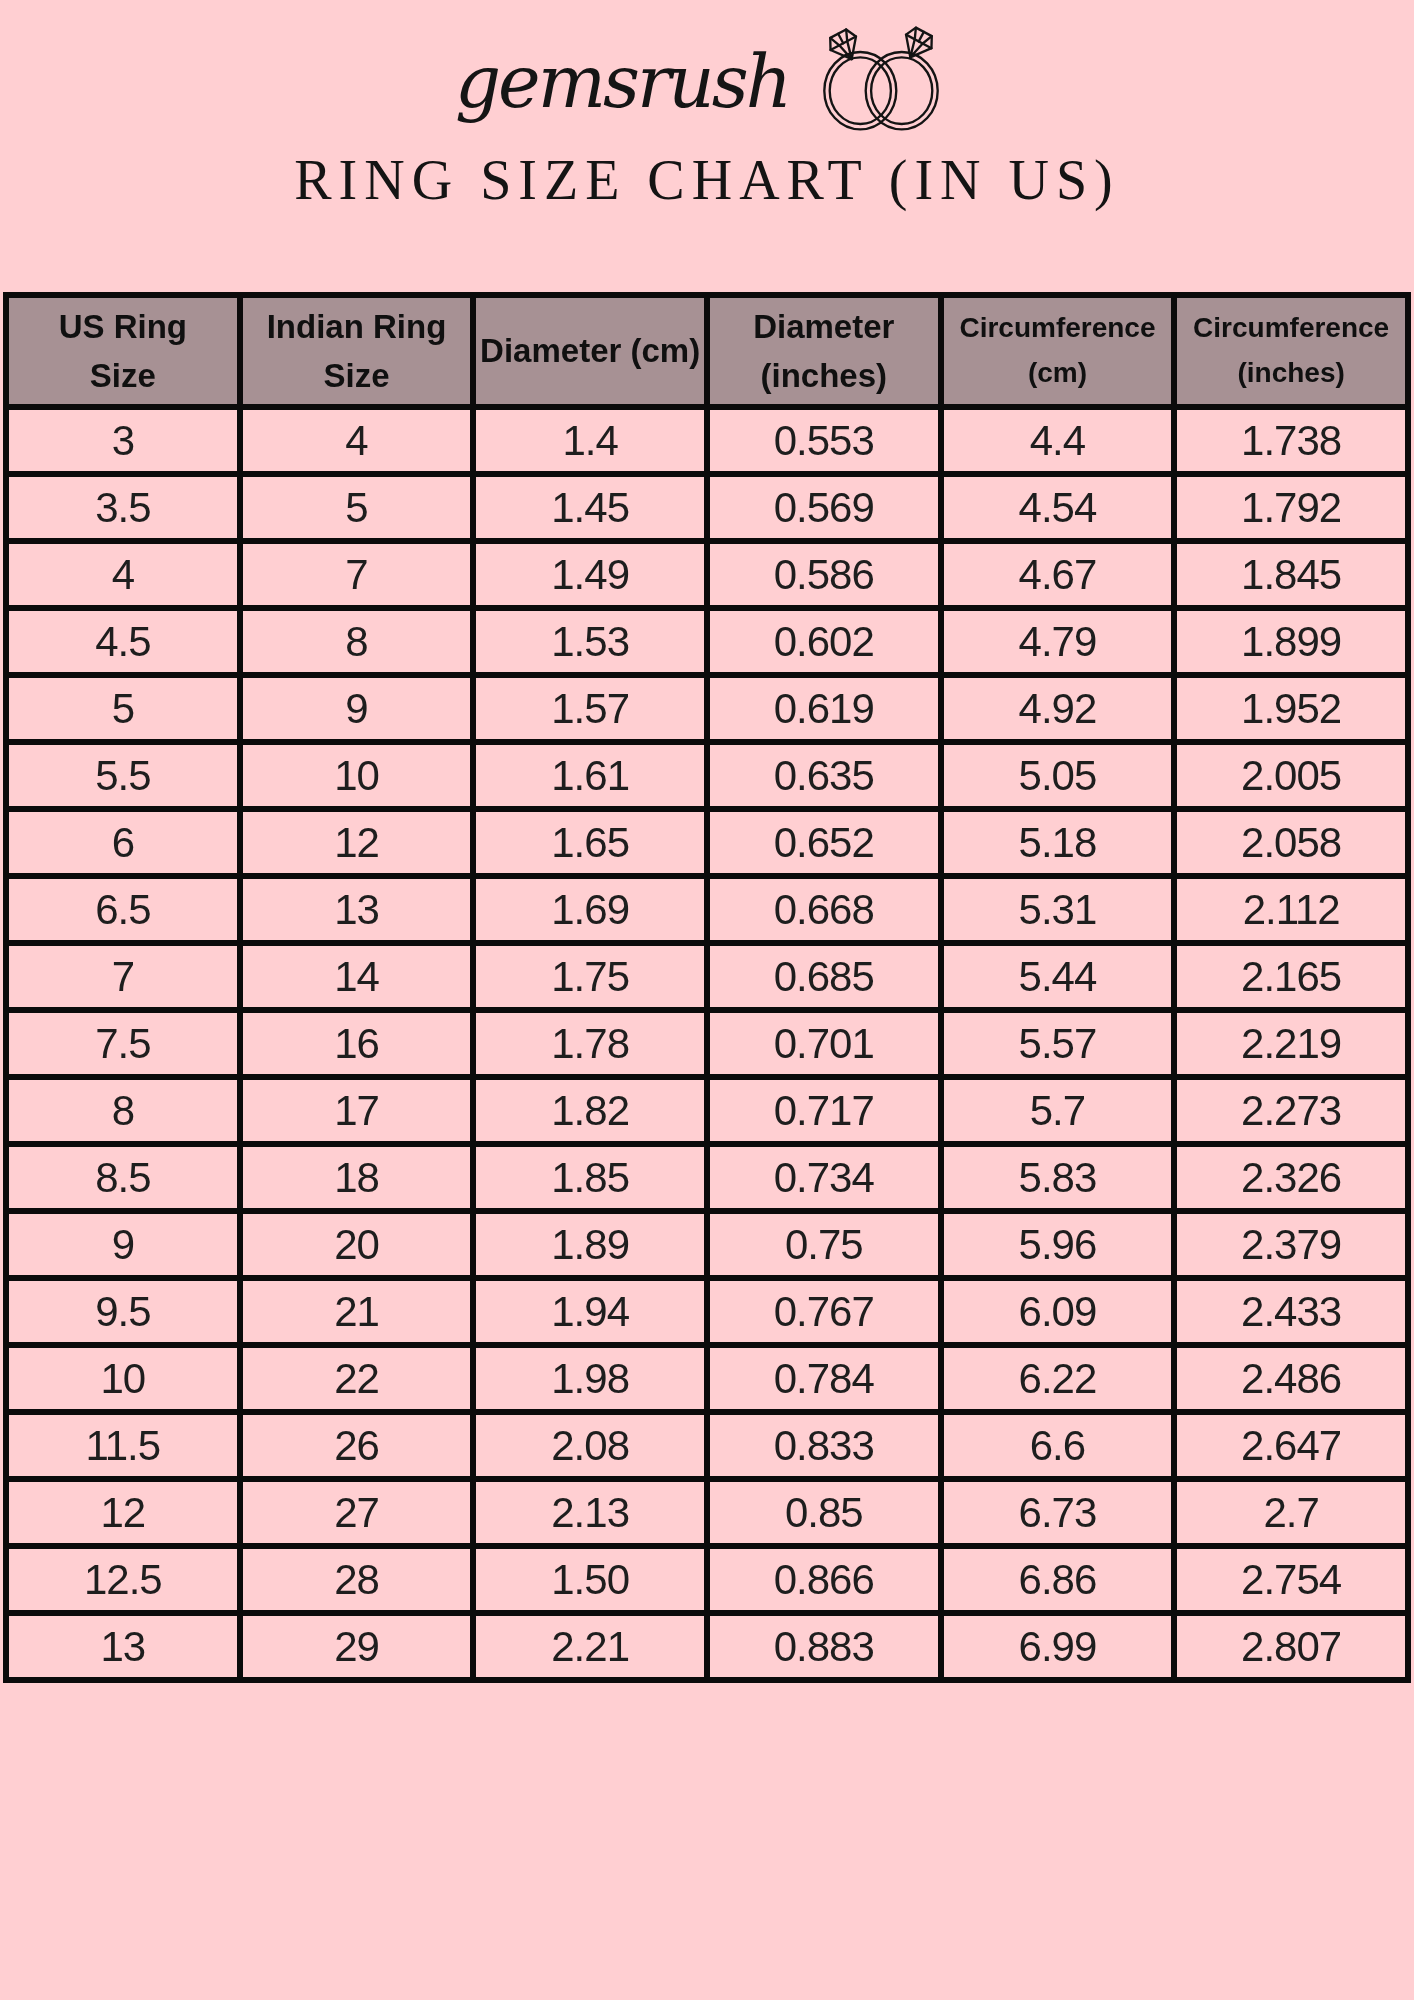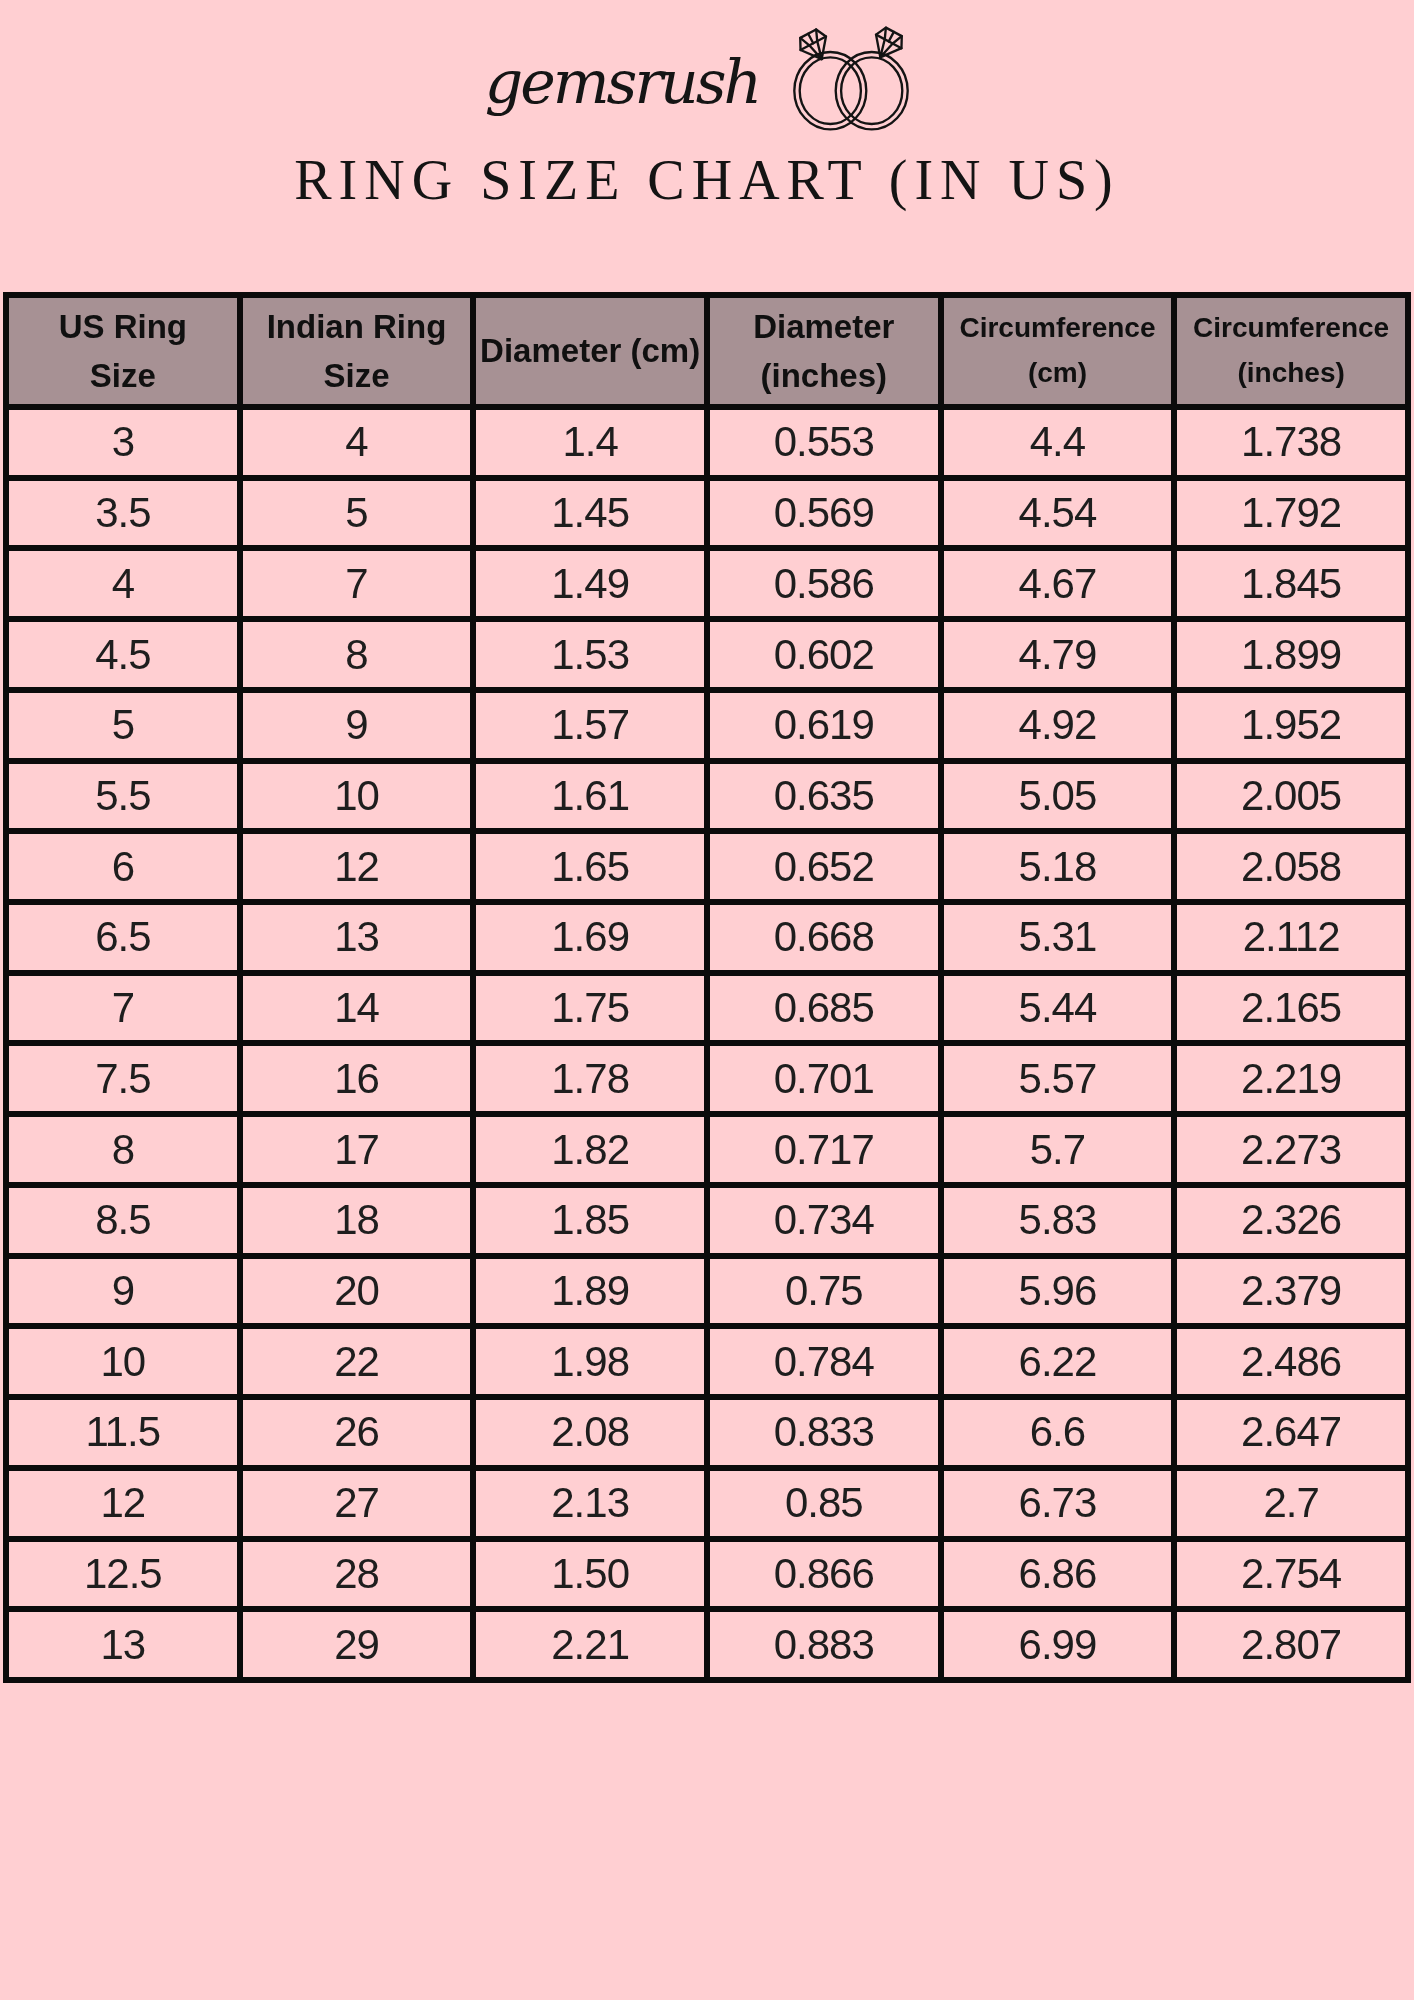--- a/index.html
+++ b/index.html
@@ -18,21 +18,21 @@
     text-align: center;
   }
   .brand-row {
     margin-top: 26px;
     display: flex; justify-content: center; align-items: center; gap: 14px;
     height: 112px;
   }
   .logo-text {
     font-family: "DejaVu Serif", serif;
     font-style: italic;
-    font-size: 60px;
+    font-size: 72px;
     letter-spacing: -3px;
     color: #151515;
     line-height: 1;
   }
   .rings-svg { width: 156px; height: 108px; margin-top: -6px; }
 
   .page-title {
     margin: 14px 0 0 0;
     font-family: "Liberation Serif", serif;
     font-weight: 400;
@@ -225,20 +225,28 @@
           </tr>
           <tr>
             <td>9</td>
             <td>20</td>
             <td>1.89</td>
             <td>0.75</td>
             <td>5.96</td>
             <td>2.379</td>
           </tr>
           <tr>
+            <td>9.5</td>
+            <td>21</td>
+            <td>1.94</td>
+            <td>0.767</td>
+            <td>6.09</td>
+            <td>2.433</td>
+          </tr>
+          <tr>
             <td>10</td>
             <td>22</td>
             <td>1.98</td>
             <td>0.784</td>
             <td>6.22</td>
             <td>2.486</td>
           </tr>
           <tr>
             <td>11.5</td>
             <td>26</td>

